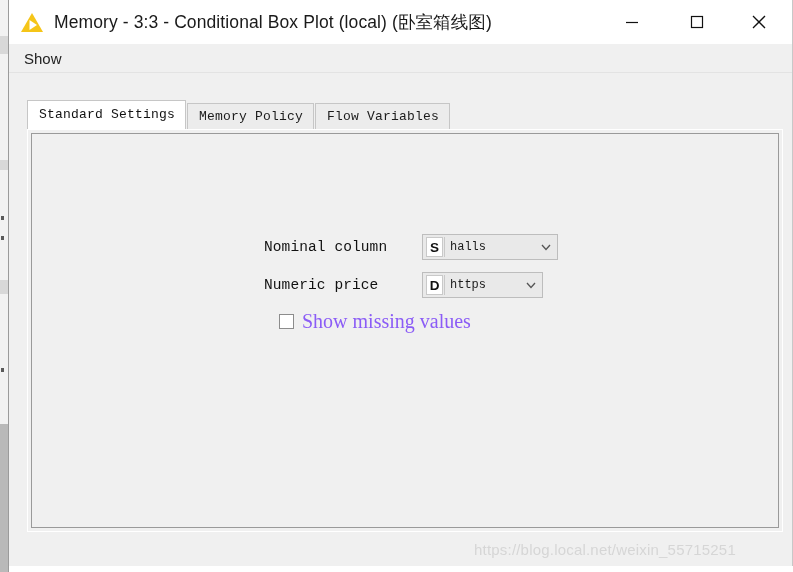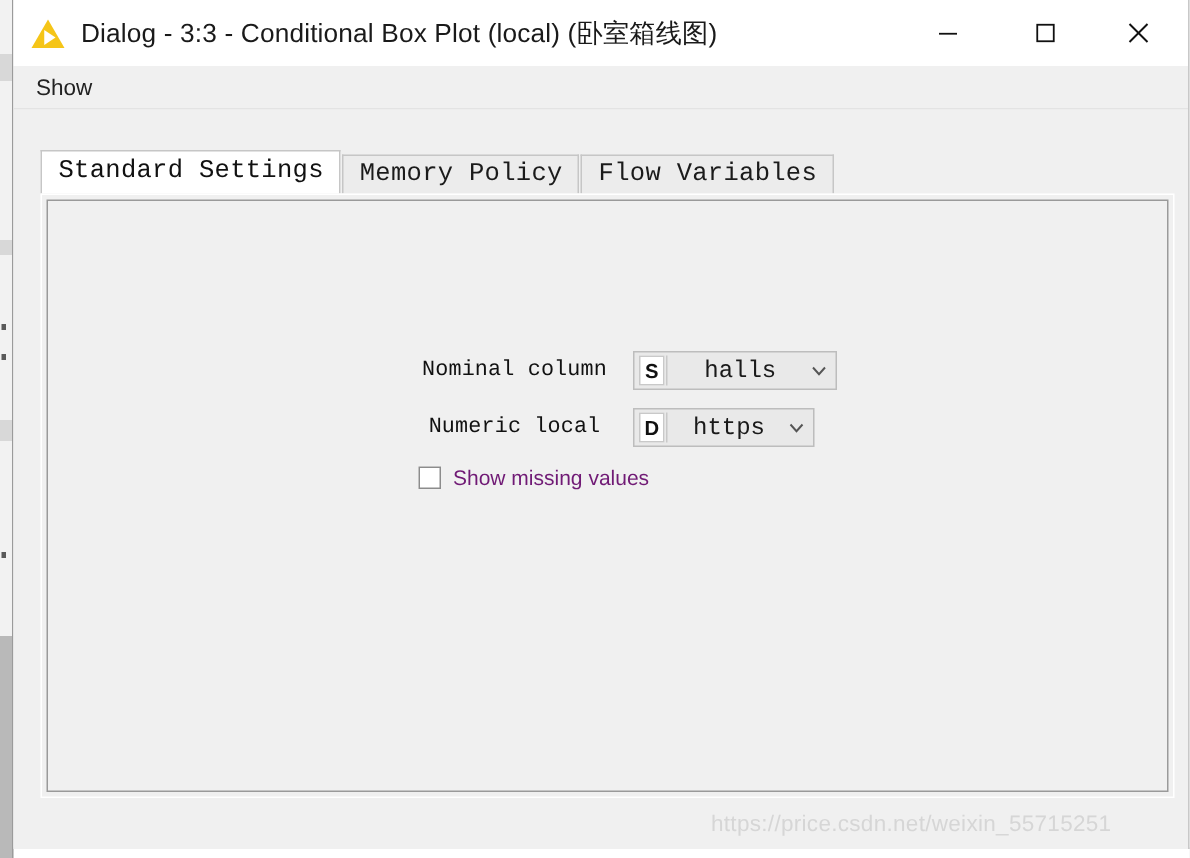--- a/index.html
+++ b/index.html
@@ -128,21 +128,21 @@
     top: 28px;
     height: 28px;
     display: flex;
     align-items: flex-end;
   }
   .tab {
     height: 26px;
     line-height: 26px;
     padding: 0 10px 0 11px;
     font-family: "Liberation Mono", "DejaVu Sans Mono", monospace;
-    font-size: 17px;
+    font-size: 13px;
     color: #1b1b1b;
     background: #ececec;
     border: 1px solid #c6c6c6;
     border-bottom: none;
     margin-right: 1px;
     box-sizing: border-box;
     letter-spacing: 0.2px;
     white-space: nowrap;
   }
   .tab.active {
@@ -163,21 +163,20 @@
     background: #f0f0f0;
     border: 1px solid #ffffff;
     box-sizing: border-box;
   }
   #content-panel-inner {
     position: absolute;
     left: 3px; top: 3px; right: 3px; bottom: 3px;
     border: 1px solid #9a9a9a;
     background: #f0f0f0;
     box-sizing: border-box;
-    text-align: center;
   }
 
   
   #form {
     position: absolute;
     left: 232px;
     top: 100px;
   }
   .form-row {
     display: flex;
@@ -224,21 +223,21 @@
   .combo-sep {
     width: 1px;
     height: 20px;
     background: #c9c9c9;
     margin: 0 5px 0 1px;
     flex: none;
   }
   .combo-value {
     flex: 1;
     font-family: "Liberation Mono", "DejaVu Sans Mono", monospace;
-    font-size: 16px;
+    font-size: 12px;
     color: #1a1a1a;
     white-space: nowrap;
     overflow: hidden;
   }
   .combo-arrow {
     flex: none;
     width: 18px;
     display: flex;
     align-items: center;
     justify-content: center;
@@ -254,23 +253,23 @@
   #checkbox-box {
     width: 15px;
     height: 15px;
     background: #ffffff;
     border: 1px solid #8c8c8c;
     box-sizing: border-box;
     flex: none;
   }
   #checkbox-label {
     margin-left: 8px;
-    font-family: Liberation Sans, sans-serif;
-    font-size: 14px;
-    color: #701a75;
+    font-family: Liberation Serif, serif;
+    font-size: 20px;
+    color: #8b5cf6;
     white-space: nowrap;
   }
 
   
   #button-bar {
     position: absolute;
     left: 0;
     top: 468px;
     width: 784px;
     height: 60px;
@@ -303,21 +302,21 @@
 
 <div id="dialog-window">
 
   <div id="title-bar">
     <span id="app-icon">
       <svg width="26" height="26" viewBox="0 0 26 26">
         <polygon points="13,3 24,22 2,22" fill="#f5c518"></polygon>
         <polygon points="10.5,10 18,15 10.5,20" fill="#ffffff"></polygon>
       </svg>
     </span>
-    <span id="title-text">Dialog - 3:3 - Conditional Box Plot (local) (卧室箱线图)</span>
+    <span id="title-text">Memory - 3:3 - Conditional Box Plot (local) (卧室箱线图)</span>
 
     <span class="win-btn" id="btn-minimize">
       <svg width="16" height="16" viewBox="0 0 16 16">
         <line x1="2" y1="8.5" x2="14" y2="8.5" stroke="#111" stroke-width="1.2"></line>
       </svg>
     </span>
     <span class="win-btn" id="btn-maximize">
       <svg width="16" height="16" viewBox="0 0 16 16">
         <rect x="2.5" y="2.5" width="11" height="11" fill="none" stroke="#111" stroke-width="1.2"></rect>
       </svg>
@@ -355,21 +354,21 @@
               <span class="combo-value">halls</span>
               <span class="combo-arrow">
                 <svg width="14" height="14" viewBox="0 0 14 14">
                   <polyline points="3,5 7,9.5 11,5" fill="none" stroke="#555" stroke-width="1.3"></polyline>
                 </svg>
               </span>
             </div>
           </div>
 
           <div class="form-row">
-            <span class="form-label">Numeric local</span>
+            <span class="form-label">Numeric price</span>
             <div class="combo" id="combo-numeric">
               <span class="type-badge">D</span>
               <span class="combo-sep"></span>
               <span class="combo-value">https</span>
               <span class="combo-arrow">
                 <svg width="14" height="14" viewBox="0 0 14 14">
                   <polyline points="3,5 7,9.5 11,5" fill="none" stroke="#555" stroke-width="1.3"></polyline>
                 </svg>
               </span>
             </div>
@@ -388,13 +387,13 @@
     <div id="button-bar">
       
       
       
       
     </div>
 
   </div>
 </div>
 
-<div id="watermark">https://price.csdn.net/weixin_55715251</div>
+<div id="watermark">https://blog.local.net/weixin_55715251</div>
 
 </body></html>

